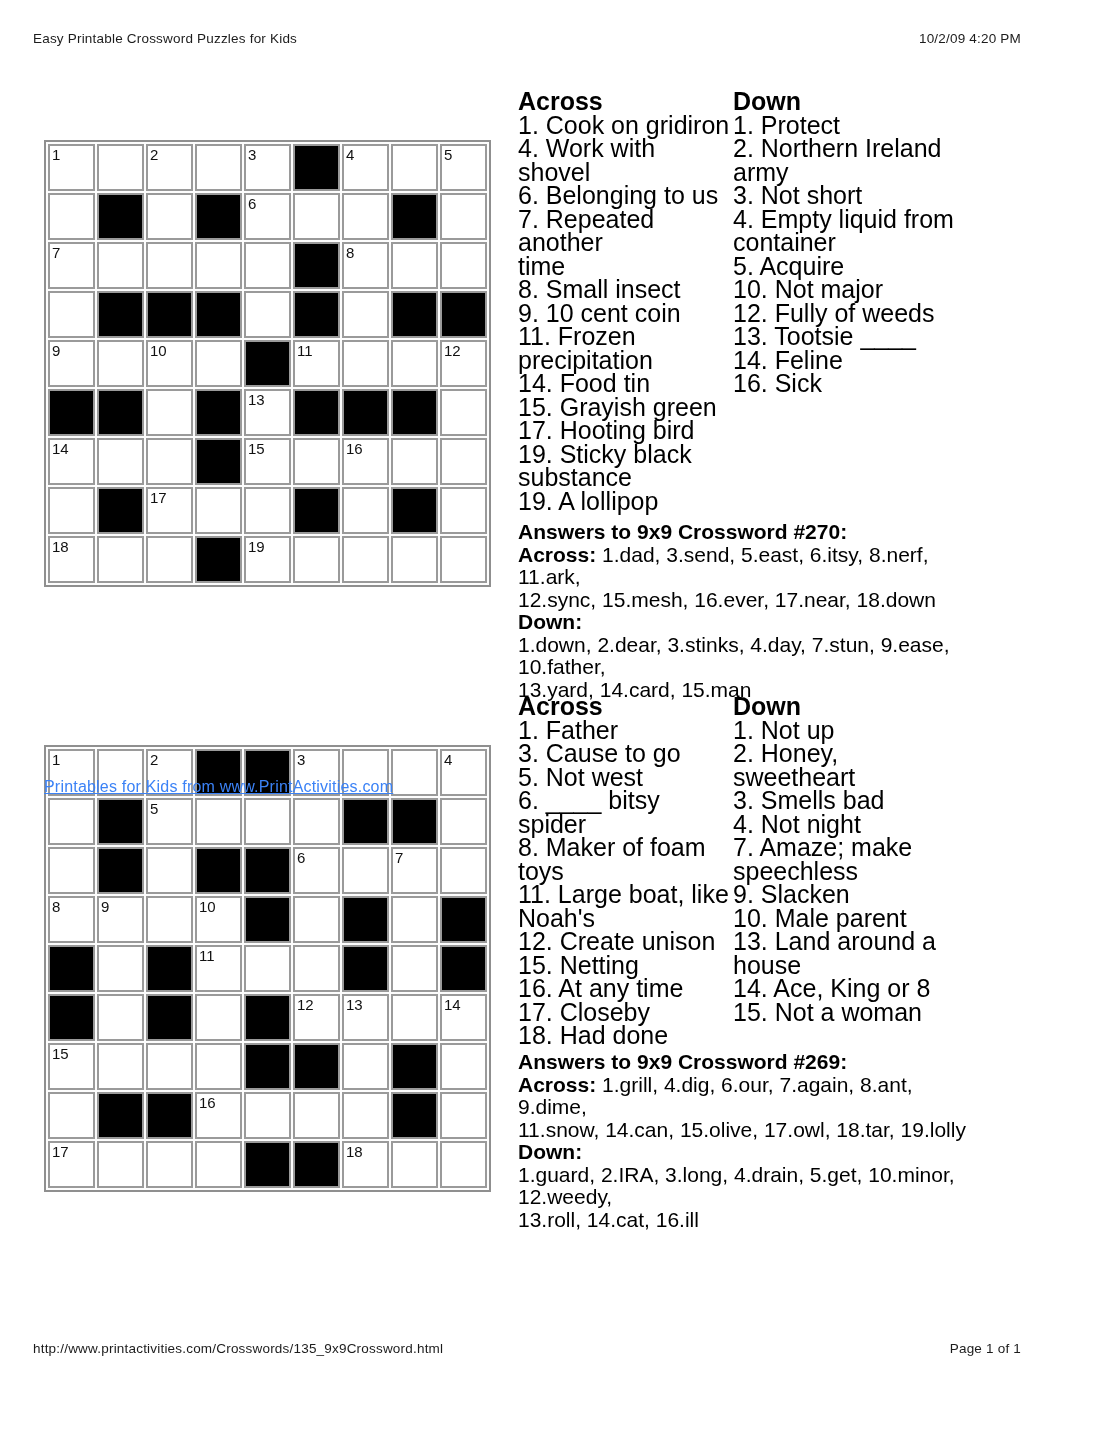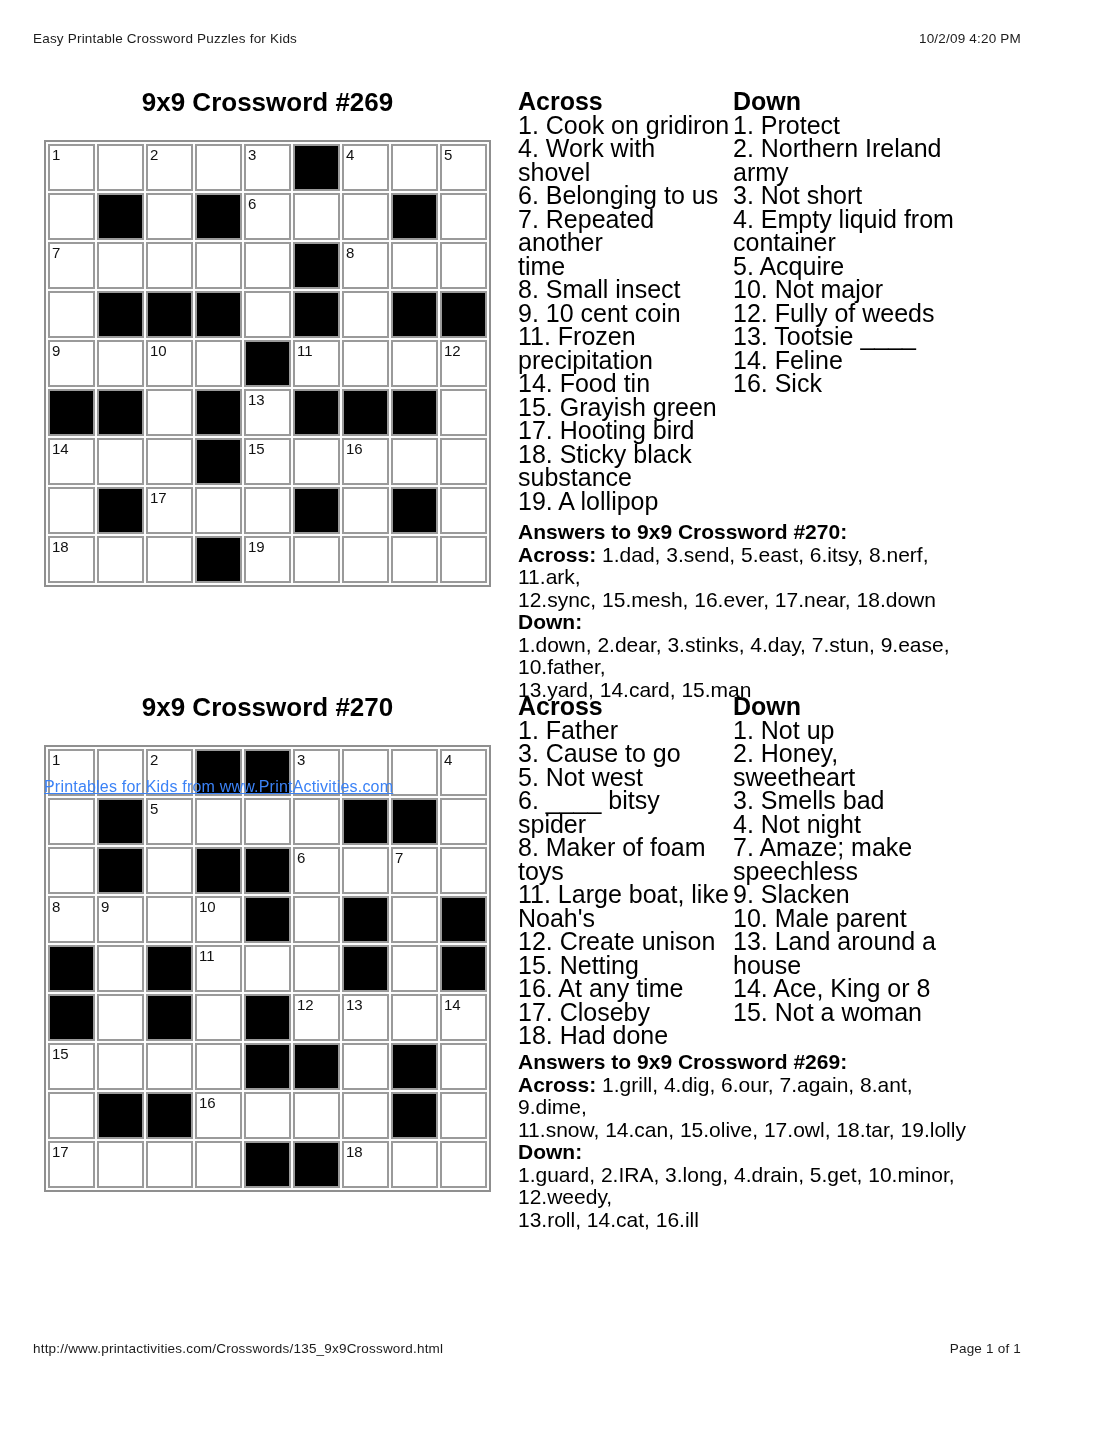--- a/index.html
+++ b/index.html
@@ -31,21 +31,20 @@
   }
 </style>
 </head>
 <body>
 
 <div id="page">
 
   <div class="abs meta" style="left:33px; top:31px;">Easy Printable Crossword Puzzles for Kids</div>
   <div class="abs meta" style="right:33px; top:31px;">10/2/09 4:20 PM</div>
 
-  <div class="abs puzzle-title" style="left:44px; top:88px;">9x9 Crossword #269</div>
 
   <div class="abs xgrid" style="left:44px; top:140px;">
       <div class="cell">
         <span class="num">1</span>
       </div>
       <div class="cell"></div>
       <div class="cell">
         <span class="num">2</span>
       </div>
       <div class="cell"></div>
@@ -170,21 +169,21 @@
         <div class="clue">6. Belonging to us</div>
         <div class="clue">7. Repeated another
 time</div>
         <div class="clue">8. Small insect</div>
         <div class="clue">9. 10 cent coin</div>
         <div class="clue">11. Frozen
 precipitation</div>
         <div class="clue">14. Food tin</div>
         <div class="clue">15. Grayish green</div>
         <div class="clue">17. Hooting bird</div>
-        <div class="clue">18. Sticky black
+        <div class="clue">19. Sticky black
 substance</div>
         <div class="clue">19. A lollipop</div>
       </div>
   </div>
 
   <div class="abs clue-col" style="left:733px; top:90px; width:232px;">
     <div class="heading">Down</div>
     <div>
         <div class="clue">1. Protect</div>
         <div class="clue">2. Northern Ireland army</div>
@@ -201,21 +200,20 @@
   </div>
 
   <div class="abs answers" style="left:518px; top:521px;">
     <div class="heading">Answers to 9x9 Crossword #270:</div>
     <p><span class="lbl">Across:</span><span class="vals"> 1.dad, 3.send, 5.east, 6.itsy, 8.nerf, 11.ark,
 12.sync, 15.mesh, 16.ever, 17.near, 18.down </span><span class="lbl">Down:</span><span class="vals">
 1.down, 2.dear, 3.stinks, 4.day, 7.stun, 9.ease, 10.father,
 13.yard, 14.card, 15.man</span></p>
   </div>
 
-  <div class="abs puzzle-title" style="left:44px; top:693px;">9x9 Crossword #270</div>
 
   <div class="abs xgrid" style="left:44px; top:745px;">
       <div class="cell">
         <span class="num">1</span>
       </div>
       <div class="cell"></div>
       <div class="cell">
         <span class="num">2</span>
       </div>
       <div class="cell black"></div>

